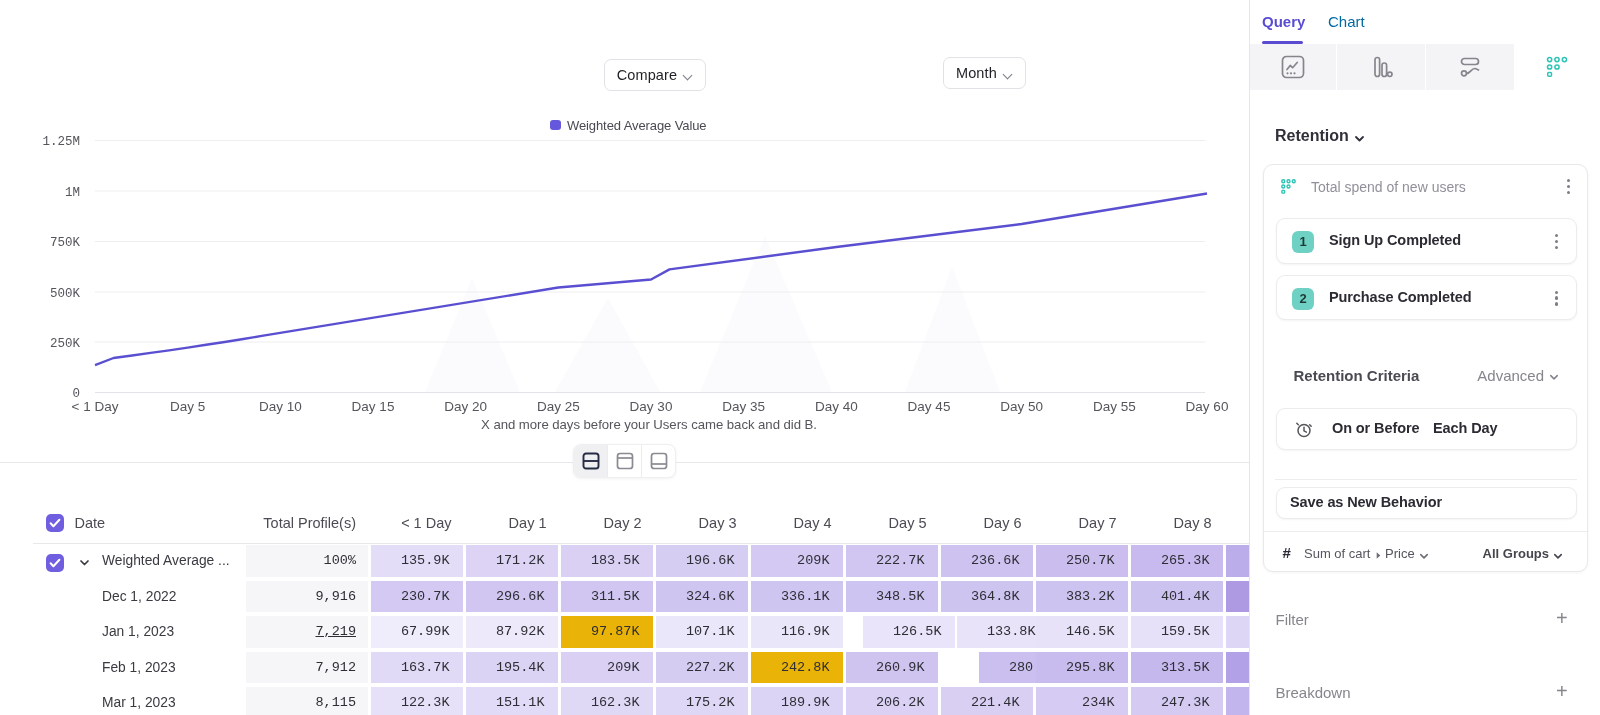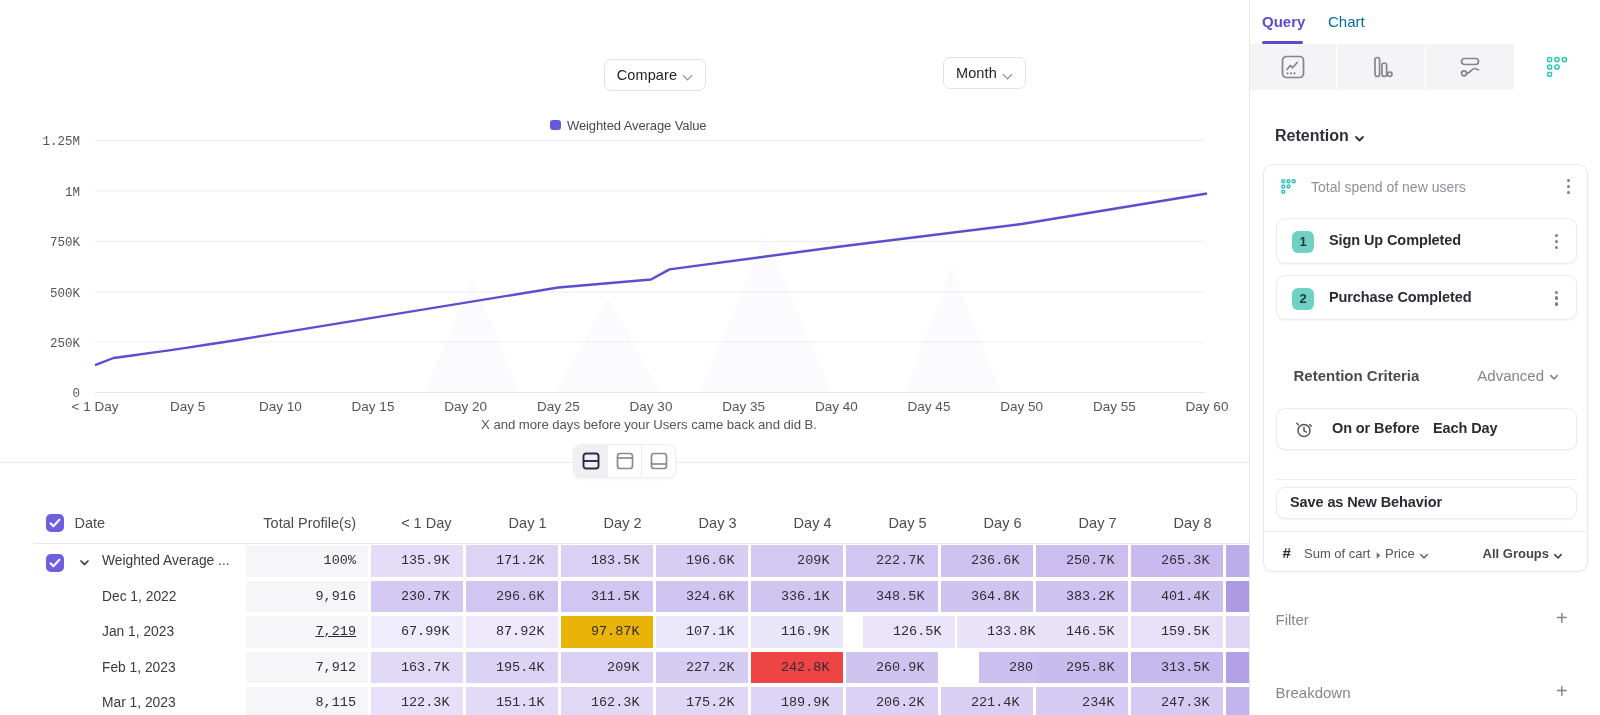--- a/index.html
+++ b/index.html
@@ -159,21 +159,21 @@
 <div class="vcell" style="left:846.0px;top:616px;background:#e9e4f9;margin-left:17px;">126.5K</div>
 <div class="vcell" style="left:941.0px;top:616px;background:#e9e3f9;margin-left:16px;">133.8K</div>
 <div class="vcell" style="left:1036.0px;top:616px;background:#e7e2f8;">146.5K</div>
 <div class="vcell" style="left:1131.0px;top:616px;background:#e6e0f8;">159.5K</div>
 <div class="vcell" style="left:1226.0px;top:616px;background:#ded6f5;"></div>
 <div class="tcell" style="left:245.5px;top:651.5px;width:122.5px;">7,912</div>
 <div class="vcell" style="left:371.0px;top:651.5px;background:#e1daf6;">163.7K</div>
 <div class="vcell" style="left:466.0px;top:651.5px;background:#dbd3f4;">195.4K</div>
 <div class="vcell" style="left:561.0px;top:651.5px;background:#d9d0f3;">209K</div>
 <div class="vcell" style="left:656.0px;top:651.5px;background:#d5ccf2;">227.2K</div>
-<div class="vcell" style="left:751.0px;top:651.5px;background:#ef4444;">242.8K</div>
+<div class="vcell" style="left:751.0px;top:651.5px;background:#eab308;">242.8K</div>
 <div class="vcell" style="left:846.0px;top:651.5px;background:#cfc4f0;">260.9K</div>
 <div class="vcell" style="left:979px;top:651.5px;background:#cbbfef;">280.6K</div>
 <div class="vcell" style="left:1036.0px;top:651.5px;background:#c8bcee;">295.8K</div>
 <div class="vcell" style="left:1131.0px;top:651.5px;background:#c5b8ed;">313.5K</div>
 <div class="vcell" style="left:1226.0px;top:651.5px;background:#b2a1e6;"></div>
 <div class="tcell" style="left:245.5px;top:687px;width:122.5px;">8,115</div>
 <div class="vcell" style="left:371.0px;top:687px;background:#e6e0f8;">122.3K</div>
 <div class="vcell" style="left:466.0px;top:687px;background:#e2dbf7;">151.1K</div>
 <div class="vcell" style="left:561.0px;top:687px;background:#e0d9f6;">162.3K</div>
 <div class="vcell" style="left:656.0px;top:687px;background:#ded7f5;">175.2K</div>

